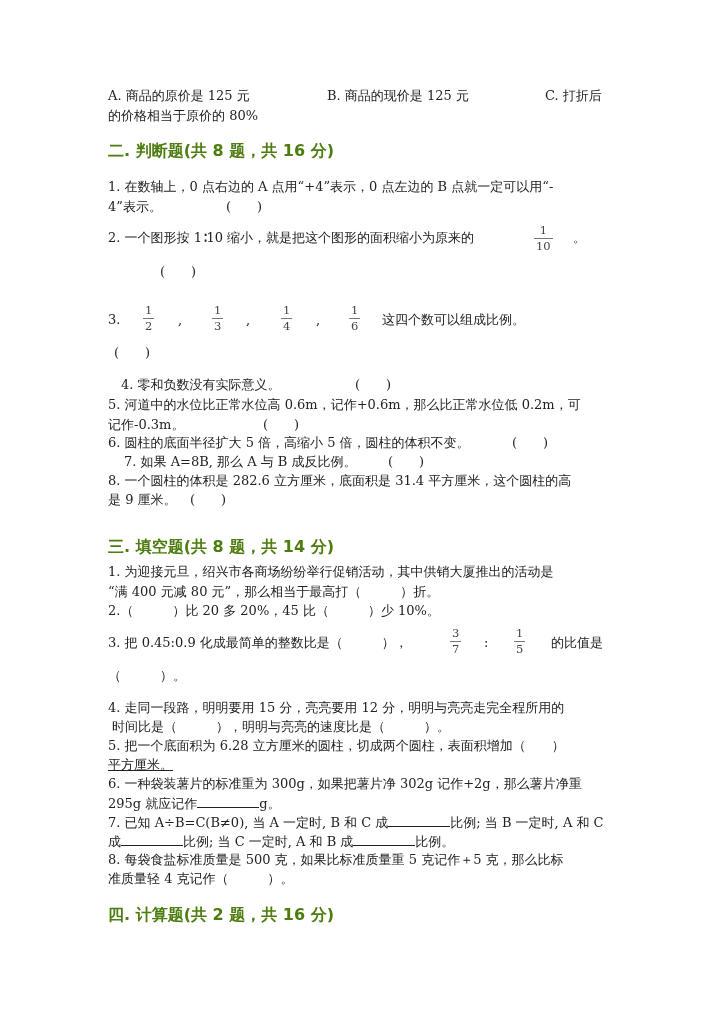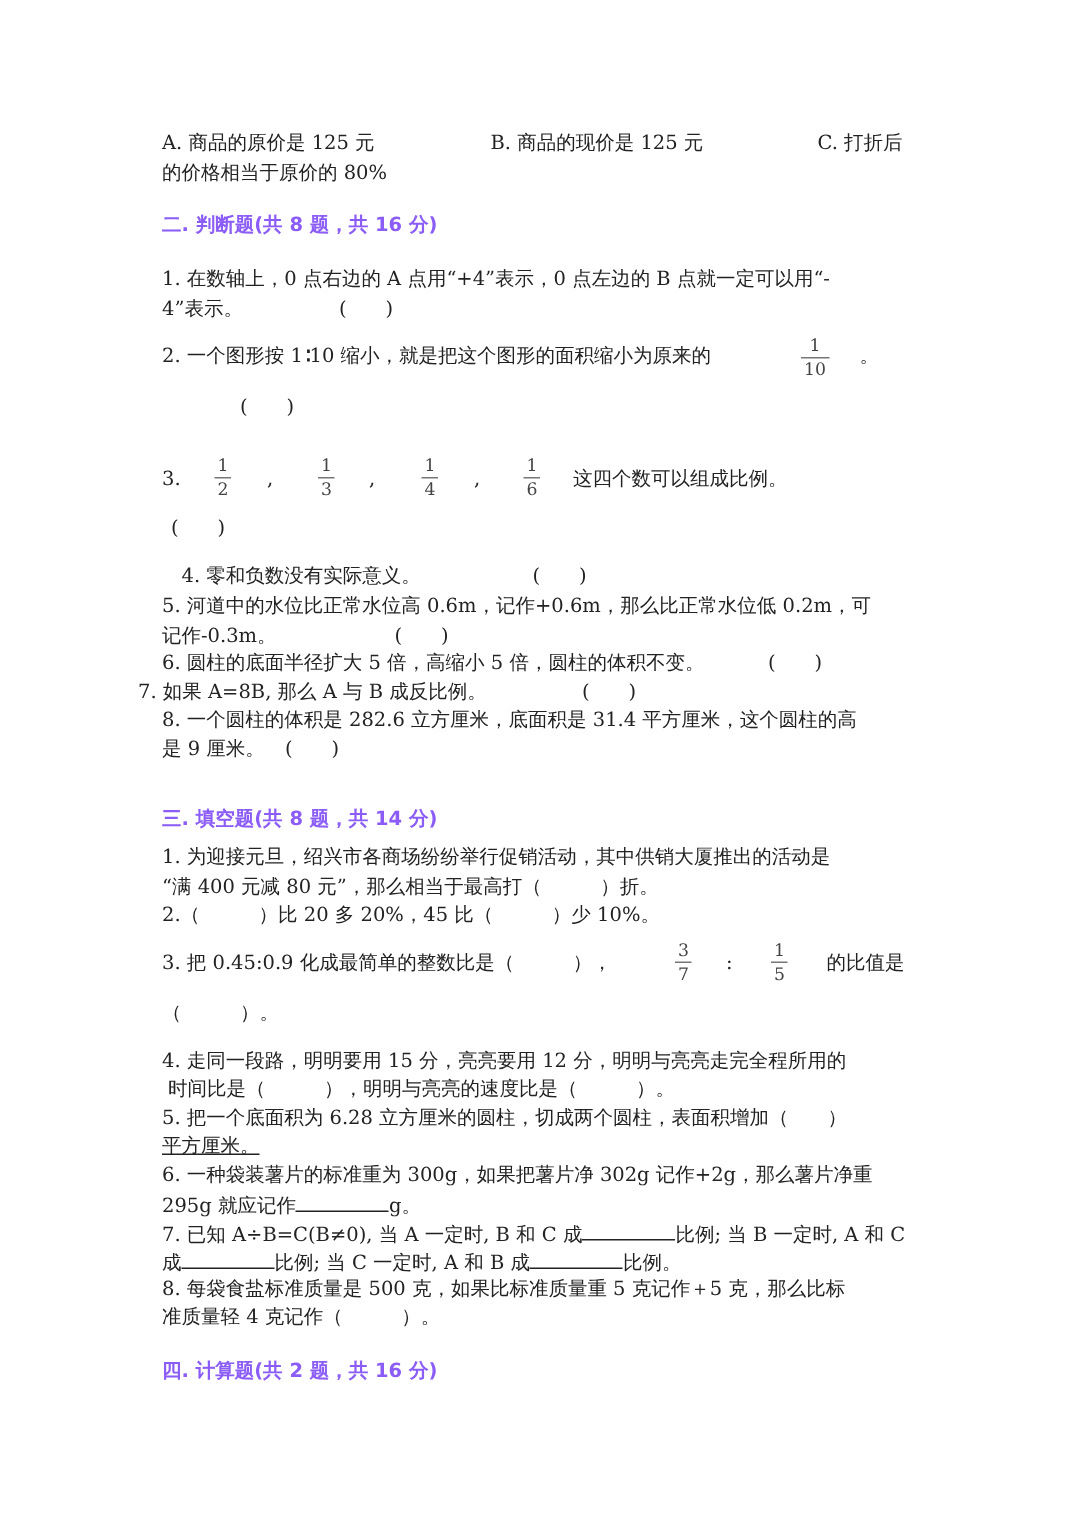--- a/index.html
+++ b/index.html
@@ -2,21 +2,21 @@
 <html><head>
   <meta charset="utf-8">
   <style>
     html, body { margin: 0; padding: 0; background: #ffffff; }
     body {
       width: 720px; height: 1018px; position: relative; overflow: hidden;
       font-family: "DejaVu Serif", "Liberation Serif", serif;
       color: #222222; font-size: 13px;
     }
     .abs { position: absolute; white-space: nowrap; line-height: 20px; }
-    .heading { font-family: "DejaVu Sans", "Liberation Sans", sans-serif; font-weight: bold; font-size: 13px; color: #8b5cf6; }
+    .heading { font-family: "DejaVu Sans", "Liberation Sans", sans-serif; font-weight: bold; font-size: 16px; color: #4d7c0f; }
     .frac {
       position: absolute; display: inline-flex; flex-direction: column; align-items: center;
       font-size: 11.5px; line-height: 13px; color: #444;
     }
     .frac .num { padding: 0 2px; }
     .frac .bar { width: 100%; min-width: 10px; border-top: 1px solid #777; margin: 1px 0; }
     .frac .den { padding: 0 2px; }
     .blank { display: inline-block; border-bottom: 1px solid #222; width: 62px; height: 14px; vertical-align: baseline; }
     .paren { color: #222; }
   </style>
@@ -73,21 +73,21 @@
 <div class="abs" style="left:96px;top:375px;margin-left:25px;">4. 零和负数没有实际意义。</div>
 <div class="abs paren" style="left:355px;top:375px;">(　　)</div>
 
 <div class="abs" style="left:108px;top:395px;">5. 河道中的水位比正常水位高 0.6m，记作+0.6m，那么比正常水位低 0.2m，可</div>
 <div class="abs" style="left:108px;top:415px;">记作-0.3m。</div>
 <div class="abs paren" style="left:263px;top:415px;">(　　)</div>
 
 <div class="abs" style="left:108px;top:433px;">6. 圆柱的底面半径扩大 5 倍，高缩小 5 倍，圆柱的体积不变。</div>
 <div class="abs paren" style="left:512px;top:433px;">(　　)</div>
 
-<div class="abs" style="left:92px;top:452px;">7. 如果 A=8B, 那么 A 与 B 成反比例。</div>
+<div class="abs" style="left:124px;top:452px;">7. 如果 A=8B, 那么 A 与 B 成反比例。</div>
 <div class="abs paren" style="left:388px;top:452px;">(　　)</div>
 
 <div class="abs" style="left:108px;top:471px;">8. 一个圆柱的体积是 282.6 立方厘米，底面积是 31.4 平方厘米，这个圆柱的高</div>
 <div class="abs" style="left:108px;top:490px;">是 9 厘米。</div>
 <div class="abs paren" style="left:190px;top:490px;">(　　)</div>
 
 <div class="abs heading" style="left:108px;top:525px;margin-top:12px;">三. 填空题(共 8 题，共 14 分)</div>
 
 <div class="abs" style="left:108px;top:562px;">1. 为迎接元旦，绍兴市各商场纷纷举行促销活动，其中供销大厦推出的活动是</div>
 <div class="abs" style="left:108px;top:582px;">“满 400 元减 80 元”，那么相当于最高打（　　　）折。</div>

